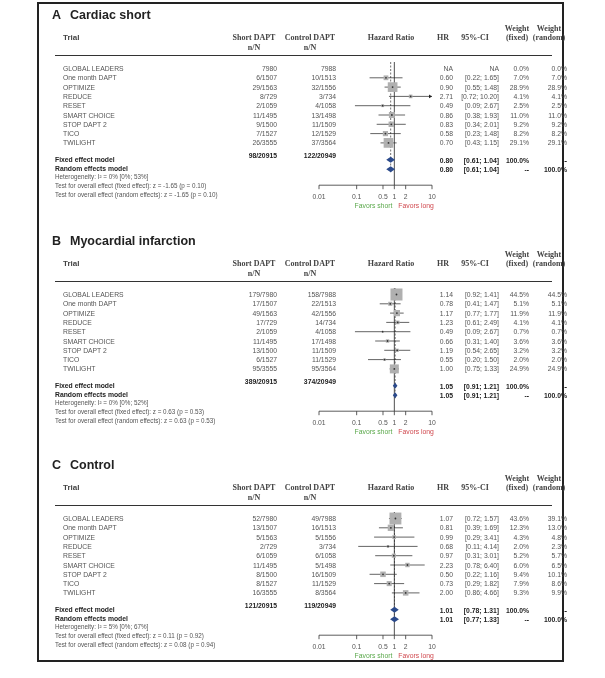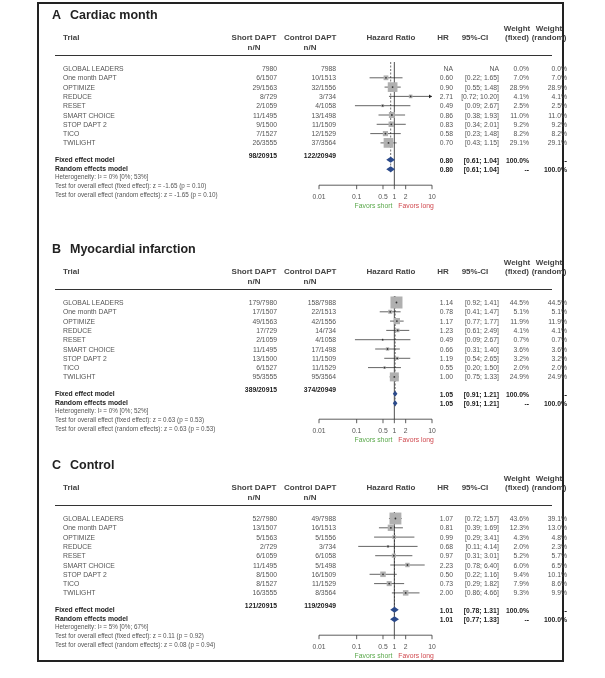--- a/index.html
+++ b/index.html
@@ -4,38 +4,38 @@
 <style>
   html, body { margin:0; padding:0; background:#ffffff; }
   body { width:605px; height:678px; position:relative; overflow:hidden;
          font-family:"Liberation Sans", sans-serif; color:#333; }
   #frame { position:absolute; left:37px; top:2px; width:527px; height:660px;
            border:2px solid #222; box-sizing:border-box; background:#fff; }
   .panel { position:absolute; left:0; width:100%; }
   .ptitle { position:absolute; left:13px; font-size:12.5px; font-weight:bold; color:#222; white-space:nowrap; }
   .ptitle .letter { display:inline-block; width:18px; }
   .hdr { position:absolute; font-size:8px; font-weight:bold; color:#444; white-space:nowrap; line-height:10px; }
-  .hdr.c { text-align:center; }
+  .hdr.c { text-align:center;font-family:Liberation Serif, serif; }
   .rule { position:absolute; left:16px; width:497px; height:0; border-top:1px solid #333; }
   .cell { position:absolute; font-size:6.8px; color:#555; white-space:nowrap; line-height:9px; }
   .cell.r { text-align:right; }
   .cell.b { font-weight:bold; color:#222; }
   .note { position:absolute; left:16px; font-size:6.3px; color:#555; white-space:nowrap; line-height:8.6px; }
   .note.b { font-weight:bold; color:#222; font-size:6.8px; }
   svg.forest { position:absolute; left:0; top:0; overflow:visible; }
   .tick { font-size:6.8px; fill:#555; font-family:"Liberation Sans", sans-serif; }
   .fav-short { font-size:6.8px; fill:#5aa84b; font-family:"Liberation Sans", sans-serif; }
   .fav-long { font-size:6.8px; fill:#d0484e; font-family:"Liberation Sans", sans-serif; }
 </style>
 </head>
 <body>
 
 <div id="frame">
     <div class="panel" style="top: 0px; height: 100%;">
-      <div class="ptitle" style="top: 4px;"><span class="letter">A</span><span>Cardiac month</span></div>
+      <div class="ptitle" style="top: 4px;"><span class="letter">A</span><span>Cardiac short</span></div>
       <div class="hdr" style="left: 24px; top: 29px;">Trial</div>
       <div class="hdr c" style="left: 190px; top: 29px; width: 50px;">Short DAPT</div>
       <div class="hdr c" style="left: 190px; top: 39px; width: 50px;">n/N</div>
       <div class="hdr c" style="left: 245px; top: 29px; width: 52px;">Control DAPT</div>
       <div class="hdr c" style="left: 245px; top: 39px; width: 52px;">n/N</div>
       <div class="hdr c" style="left: 322px; top: 29px; width: 60px;">Hazard Ratio</div>
       <div class="hdr c" style="left: 396px; top: 29px; width: 16px;">HR</div>
       <div class="hdr c" style="left: 416px; top: 29px; width: 40px;">95%-CI</div>
       <div class="hdr c" style="left: 462px; top: 20px; width: 32px;">Weight</div>
       <div class="hdr c" style="left: 462px; top: 29px; width: 32px;">(fixed)</div>
@@ -160,21 +160,21 @@
       <div class="cell r b" style="left: 460px; top: 151.7px; width: 30px;">100.0%</div>
       <div class="cell r b" style="left: 492px; top: 151.7px; width: 36px;">--</div>
       <div class="cell r b" style="left: 392px; top: 161.2px; width: 22px;">0.80</div>
       <div class="cell r b" style="left: 416px; top: 161.2px; width: 44px;">[0.61;  1.04]</div>
       <div class="cell r b" style="left: 460px; top: 161.2px; width: 30px;">--</div>
       <div class="cell r b" style="left: 492px; top: 161.2px; width: 36px;">100.0%</div>
       <div class="note" style="top: 169.2px;">Heterogeneity: I² = 0% [0%; 53%]</div>
       <div class="note" style="top: 178.2px;">Test for overall effect (fixed effect): z = -1.65 (p = 0.10)</div>
       <div class="note" style="top: 187.2px;">Test for overall effect (random effects): z = -1.65 (p = 0.10)</div>
     </div>
-    <div class="panel" style="top: 8px; height: 100%;">
+    <div class="panel" style="top: 0px; height: 100%;">
       <div class="ptitle" style="top: 230px;"><span class="letter">B</span><span>Myocardial infarction</span></div>
       <div class="hdr" style="left: 24px; top: 255px;">Trial</div>
       <div class="hdr c" style="left: 190px; top: 255px; width: 50px;">Short DAPT</div>
       <div class="hdr c" style="left: 190px; top: 265px; width: 50px;">n/N</div>
       <div class="hdr c" style="left: 245px; top: 255px; width: 52px;">Control DAPT</div>
       <div class="hdr c" style="left: 245px; top: 265px; width: 52px;">n/N</div>
       <div class="hdr c" style="left: 322px; top: 255px; width: 60px;">Hazard Ratio</div>
       <div class="hdr c" style="left: 396px; top: 255px; width: 16px;">HR</div>
       <div class="hdr c" style="left: 416px; top: 255px; width: 40px;">95%-CI</div>
       <div class="hdr c" style="left: 462px; top: 246px; width: 32px;">Weight</div>

